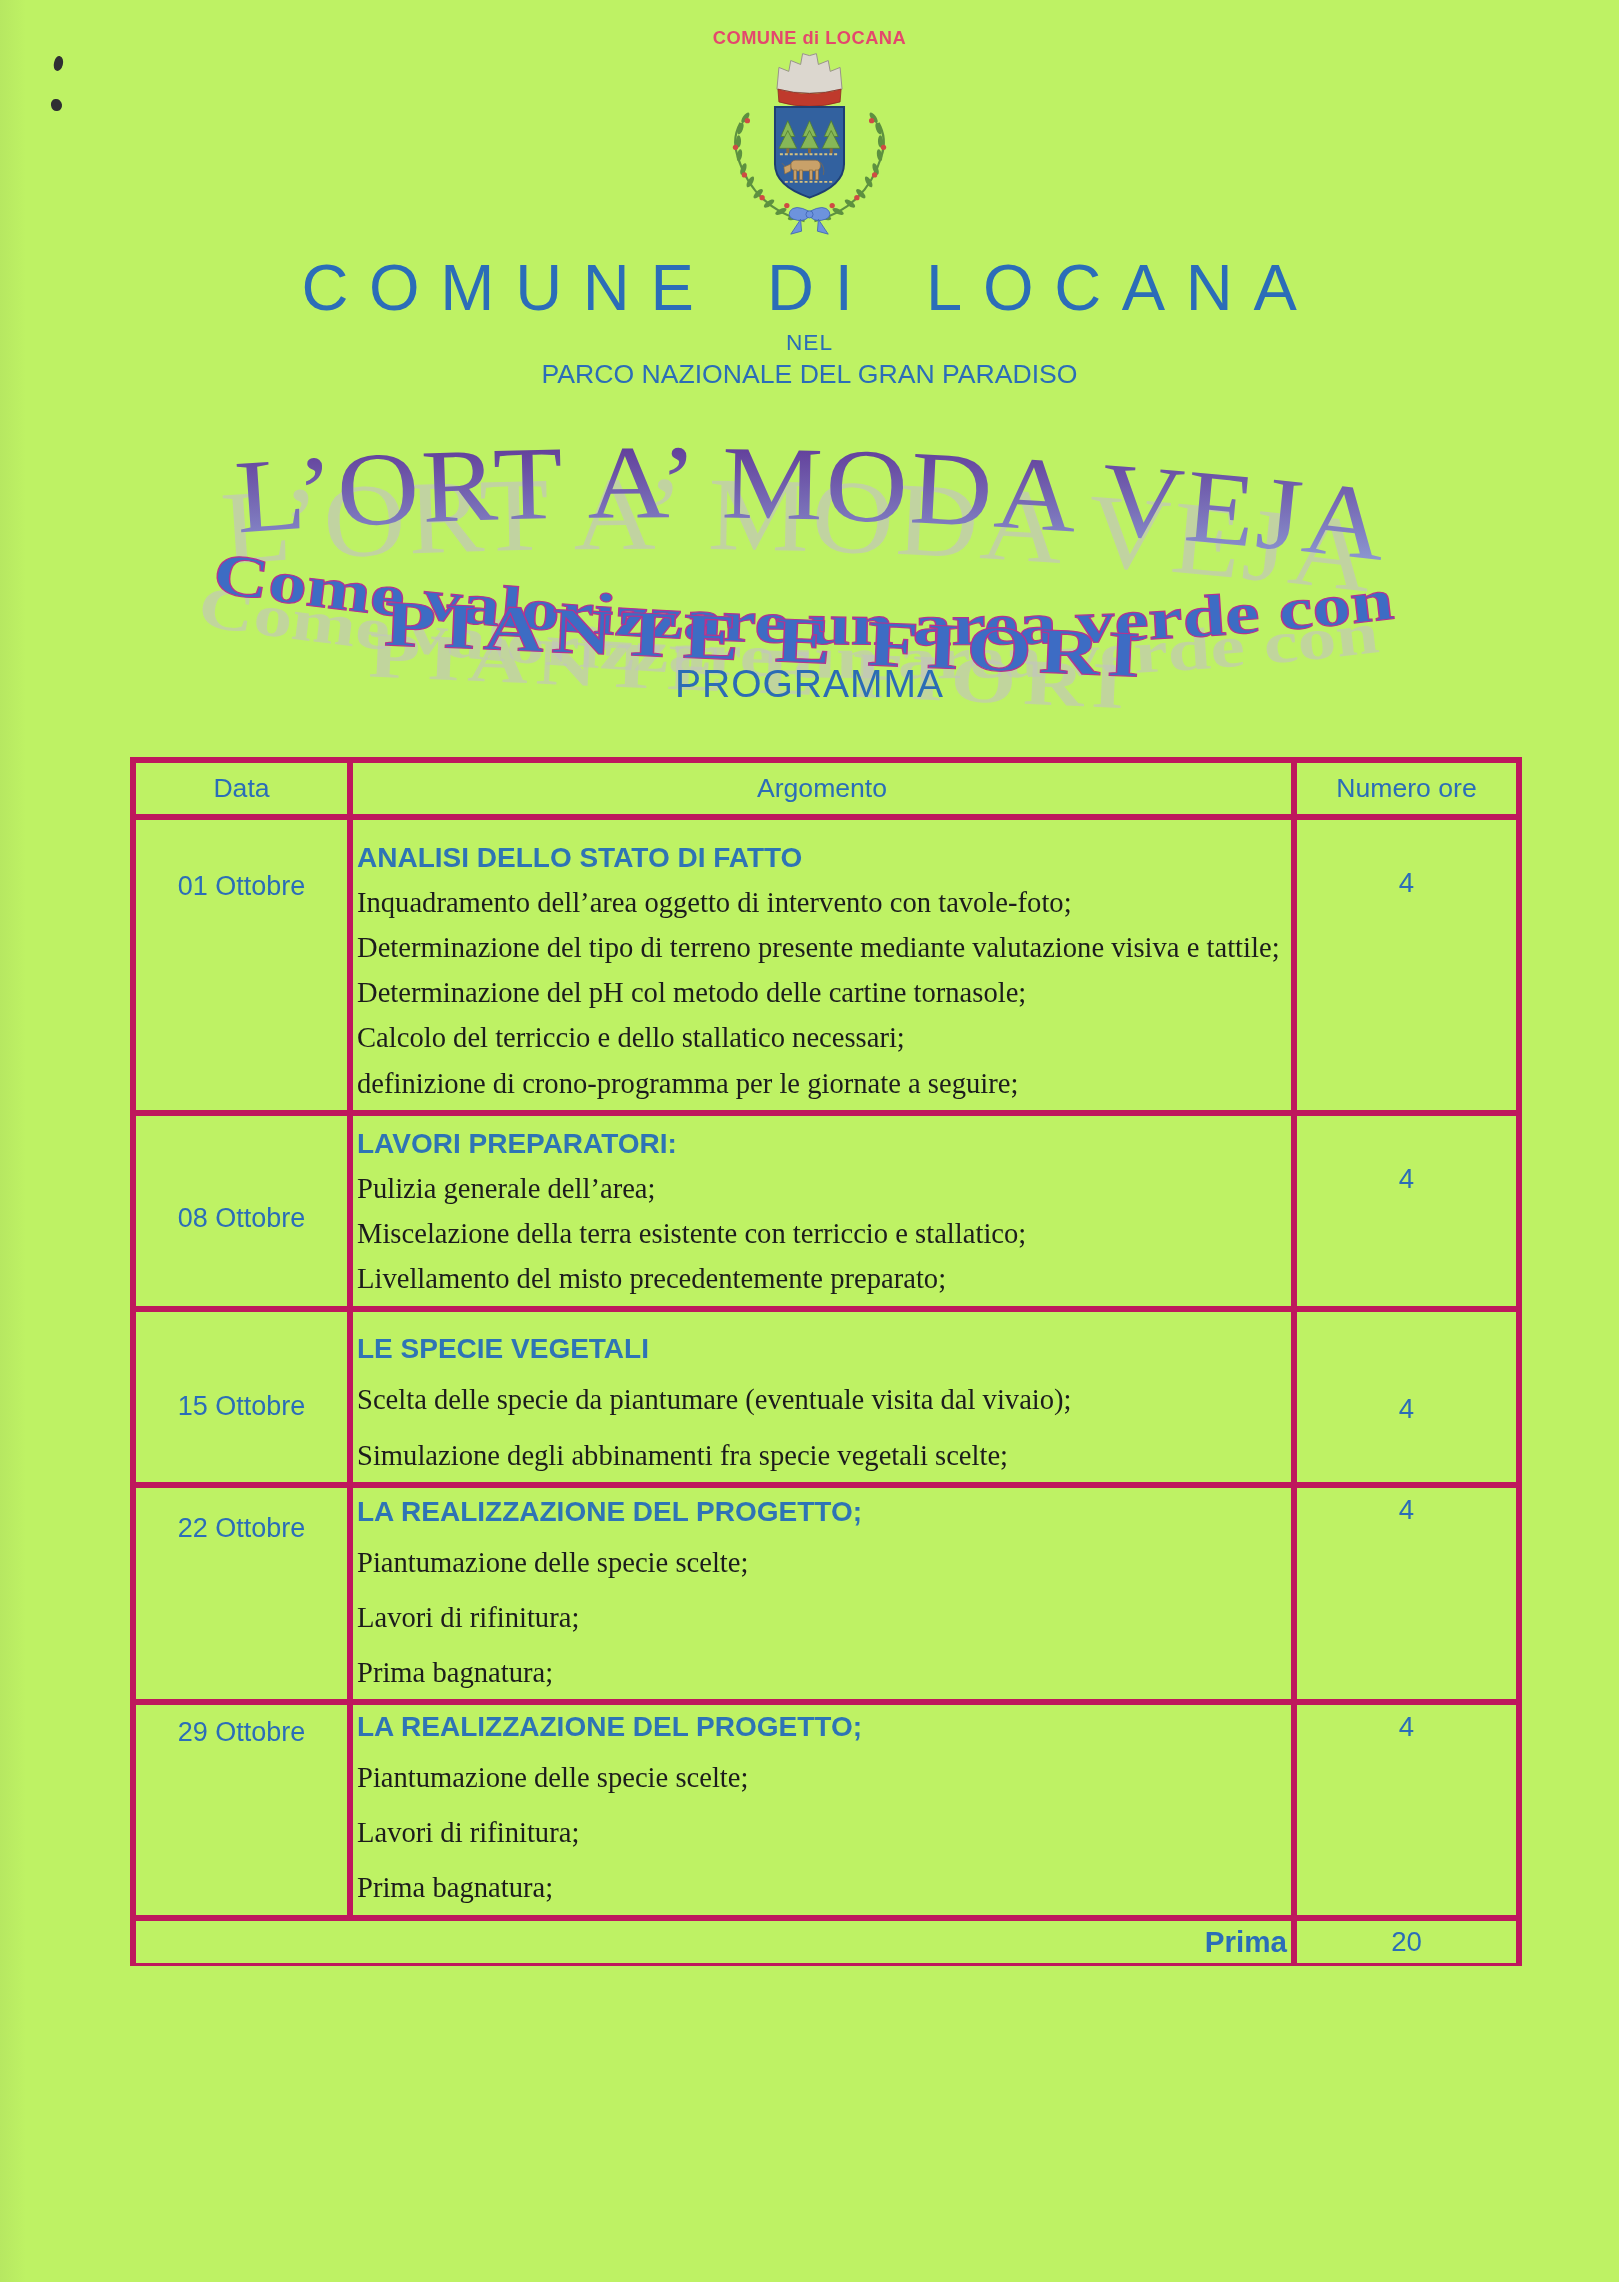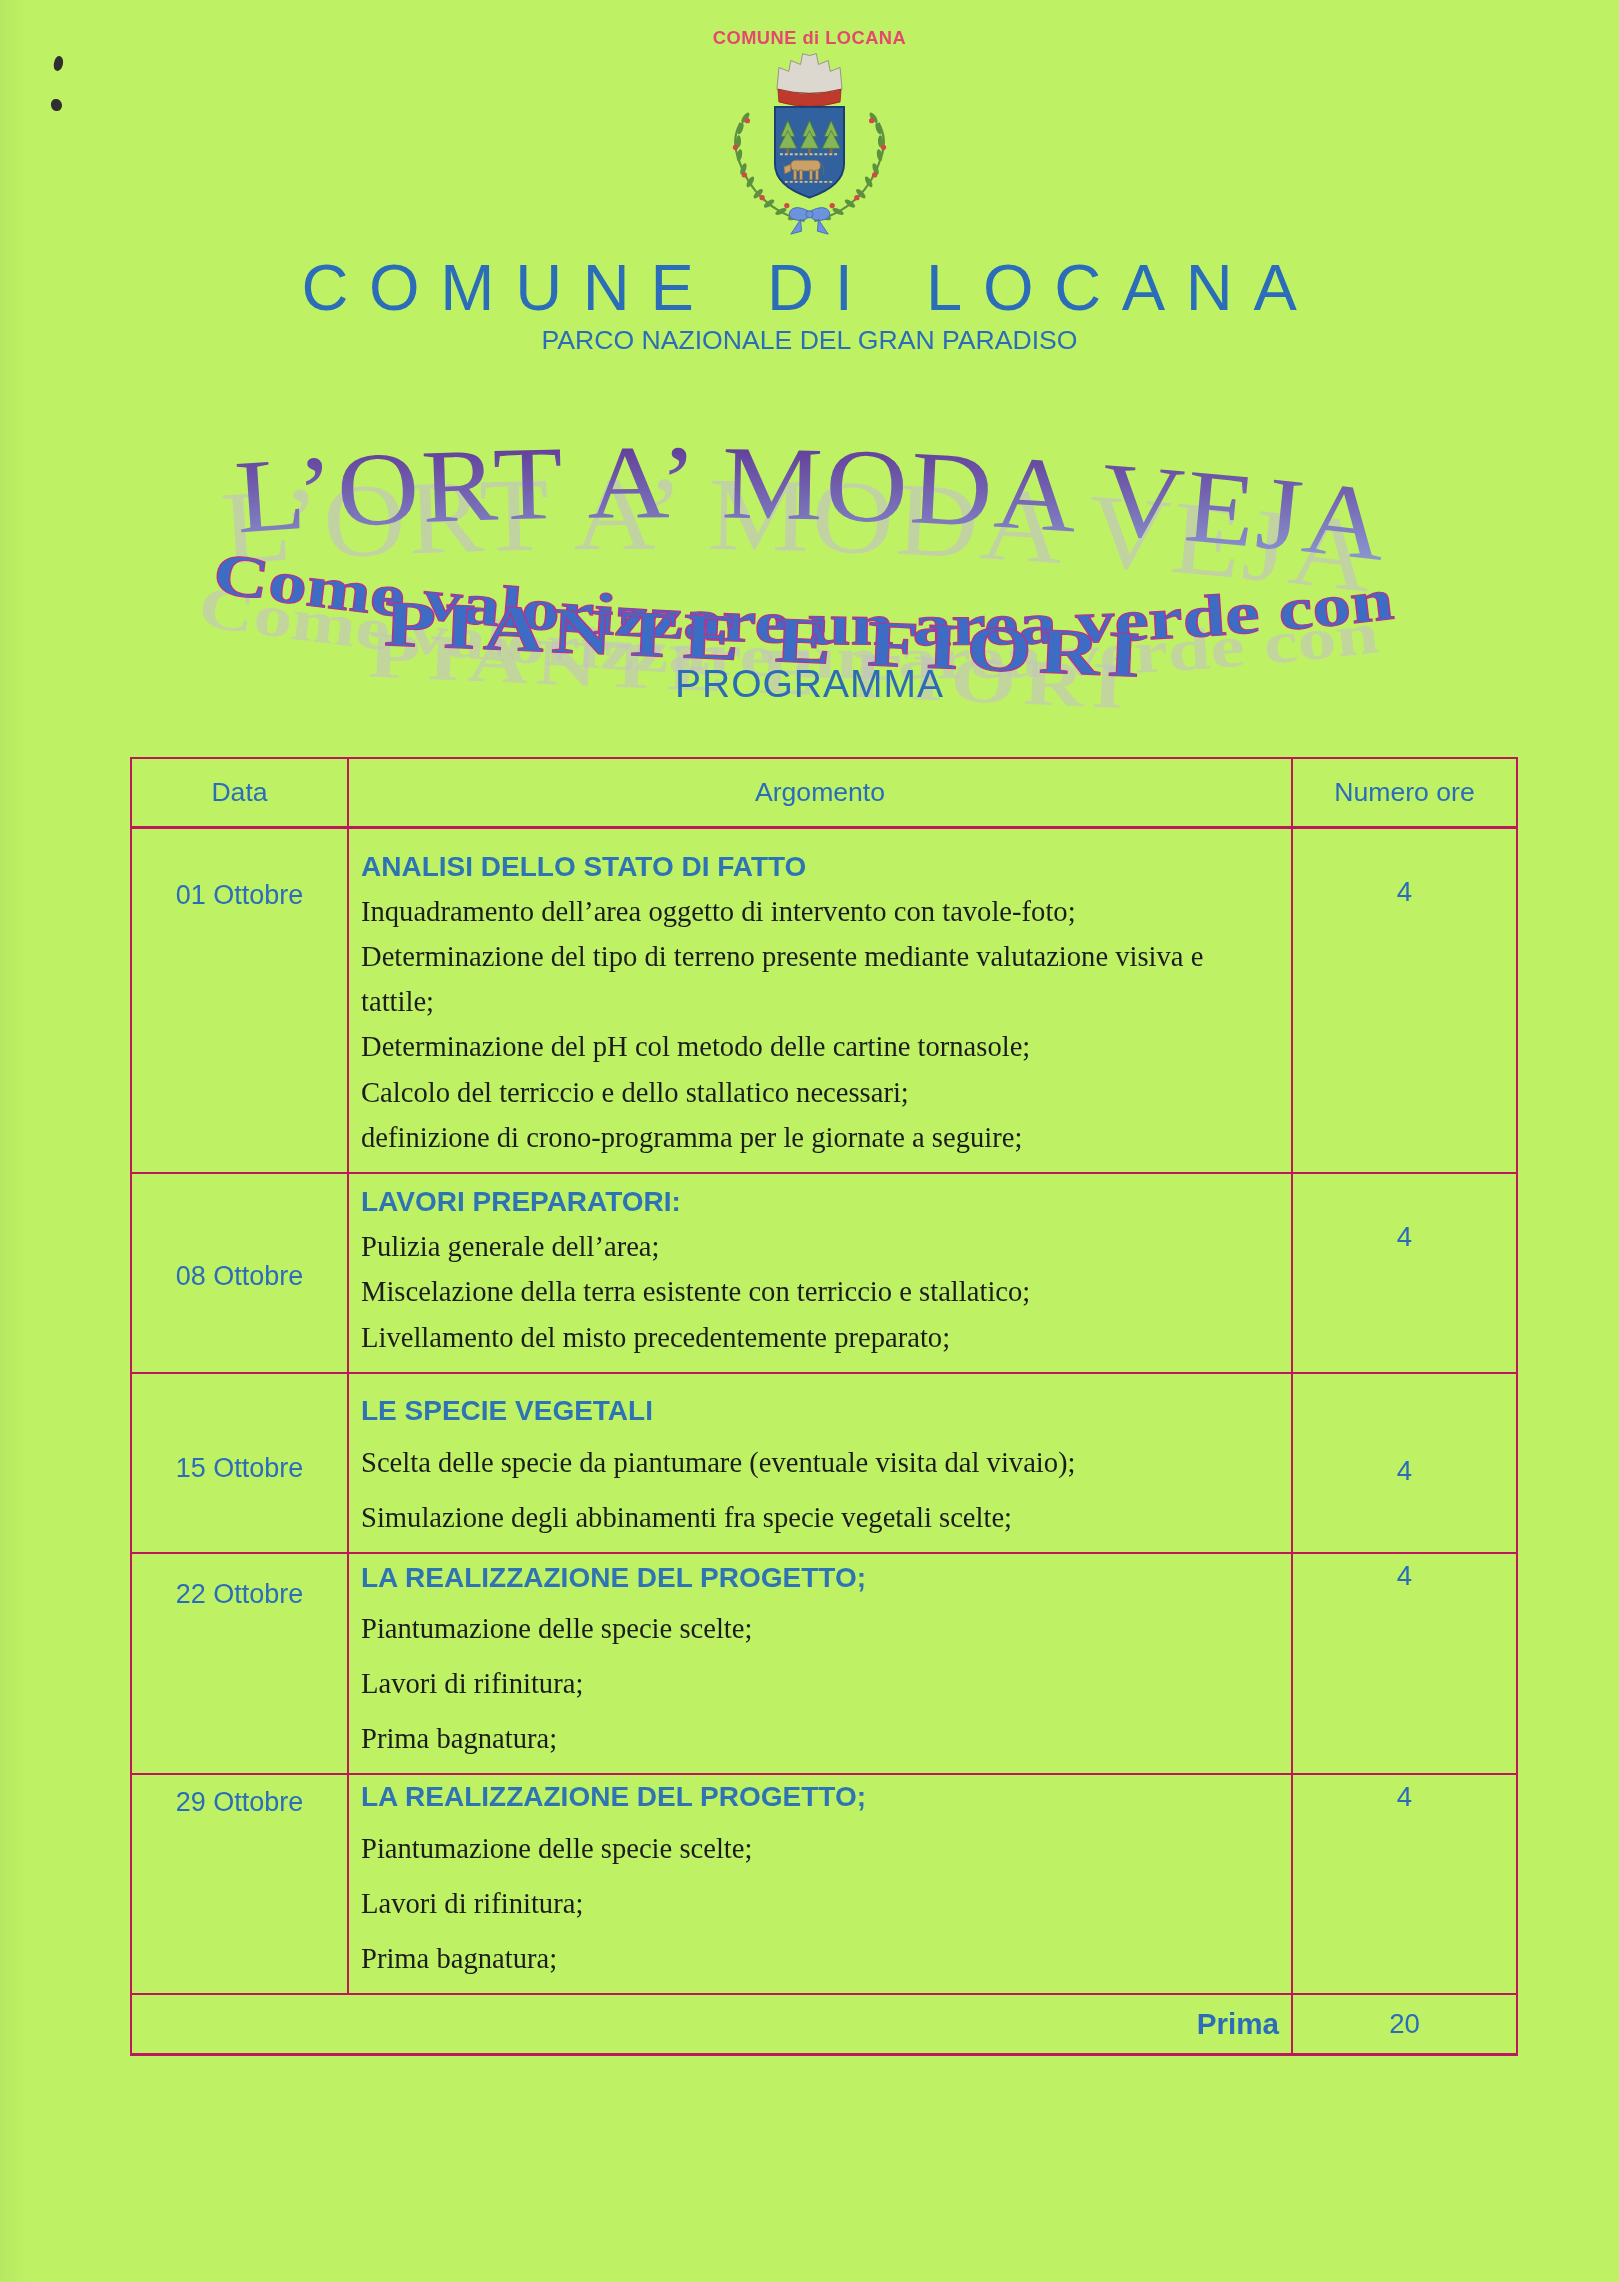--- a/index.html
+++ b/index.html
@@ -43,21 +43,21 @@
   
   table.program{
     position:absolute;left:130px;top:757px;
     width:1385px;border-collapse:collapse;table-layout:fixed;
     background:transparent;
   }
   table.program col.c-date{width:217px;}
   table.program col.c-topic{width:944px;}
   table.program col.c-hours{width:225px;}
   table.program th,table.program td{
-    border:2px solid #be185d;vertical-align:top;padding:12px;
+    border:6px solid #be185d;vertical-align:top;padding:4px;
   }
   table.program thead th{
     height:43px;vertical-align:middle;text-align:center;
     color:#2b6db8;font-size:26.6px;font-weight:normal;
     border-bottom-width:3px;
   }
   td.date{
     text-align:center;color:#2b6db8;font-size:27px;
   }
   td.hours{
@@ -196,20 +196,21 @@
       <path d="M115,188 Q100,180 95,188 Q92,195 103,197 Q112,198 115,192 Z" fill="#6d93dd"></path>
       <path d="M115,188 Q130,180 135,188 Q138,195 127,197 Q118,198 115,192 Z" fill="#6d93dd"></path>
       <path d="M106,196 L96,211 L107,208 Z" fill="#6d93dd"></path>
       <path d="M124,196 L134,211 L123,208 Z" fill="#6d93dd"></path>
       <circle cx="115" cy="191" r="3.6" fill="#6d93dd"></circle>
     </g>
   </svg>
 
   <div class="head-block">
     <div class="head-title">COMUNE DI LOCANA</div>
+    <div class="head-nel">NEL</div>
     <div class="head-parco">PARCO NAZIONALE DEL GRAN PARADISO</div>
   </div>
 
   <svg class="wordart" width="1281" height="296" viewBox="0 0 1300 300">
     <defs>
       <linearGradient id="wagrad" x1="0" y1="0" x2="0" y2="1">
         <stop offset="0%" stop-color="#5a2e90"></stop>
         <stop offset="100%" stop-color="#94a8db"></stop>
       </linearGradient>
       <path id="tp-title" d="M 72,112 Q 650,70 1248,142" fill="none"></path>

